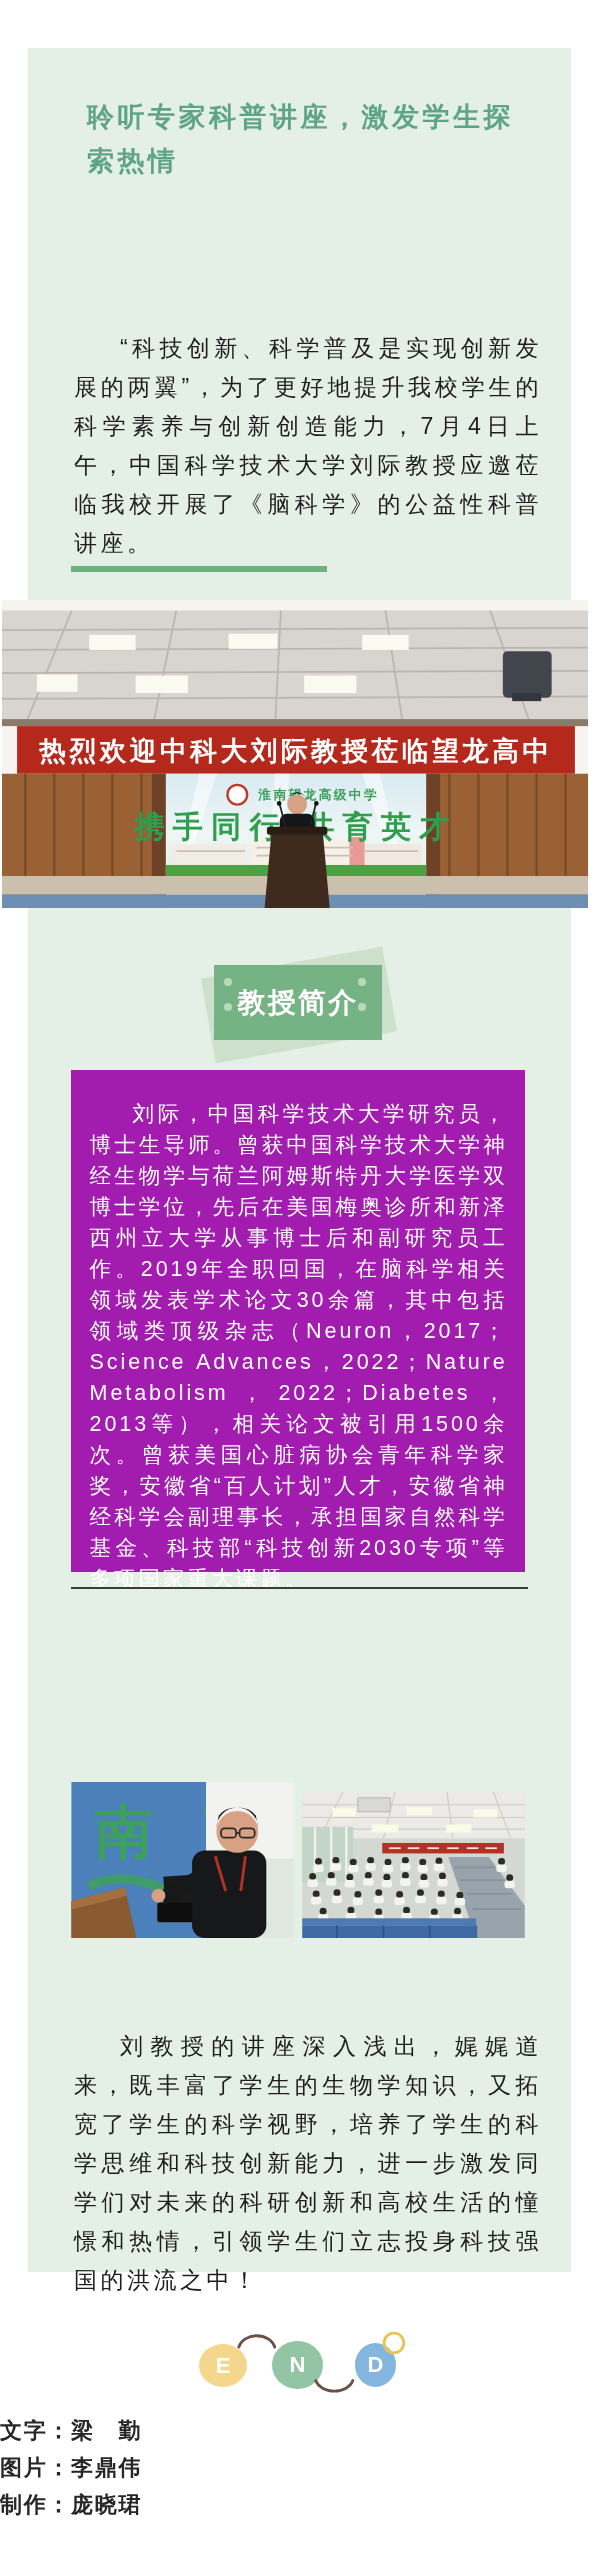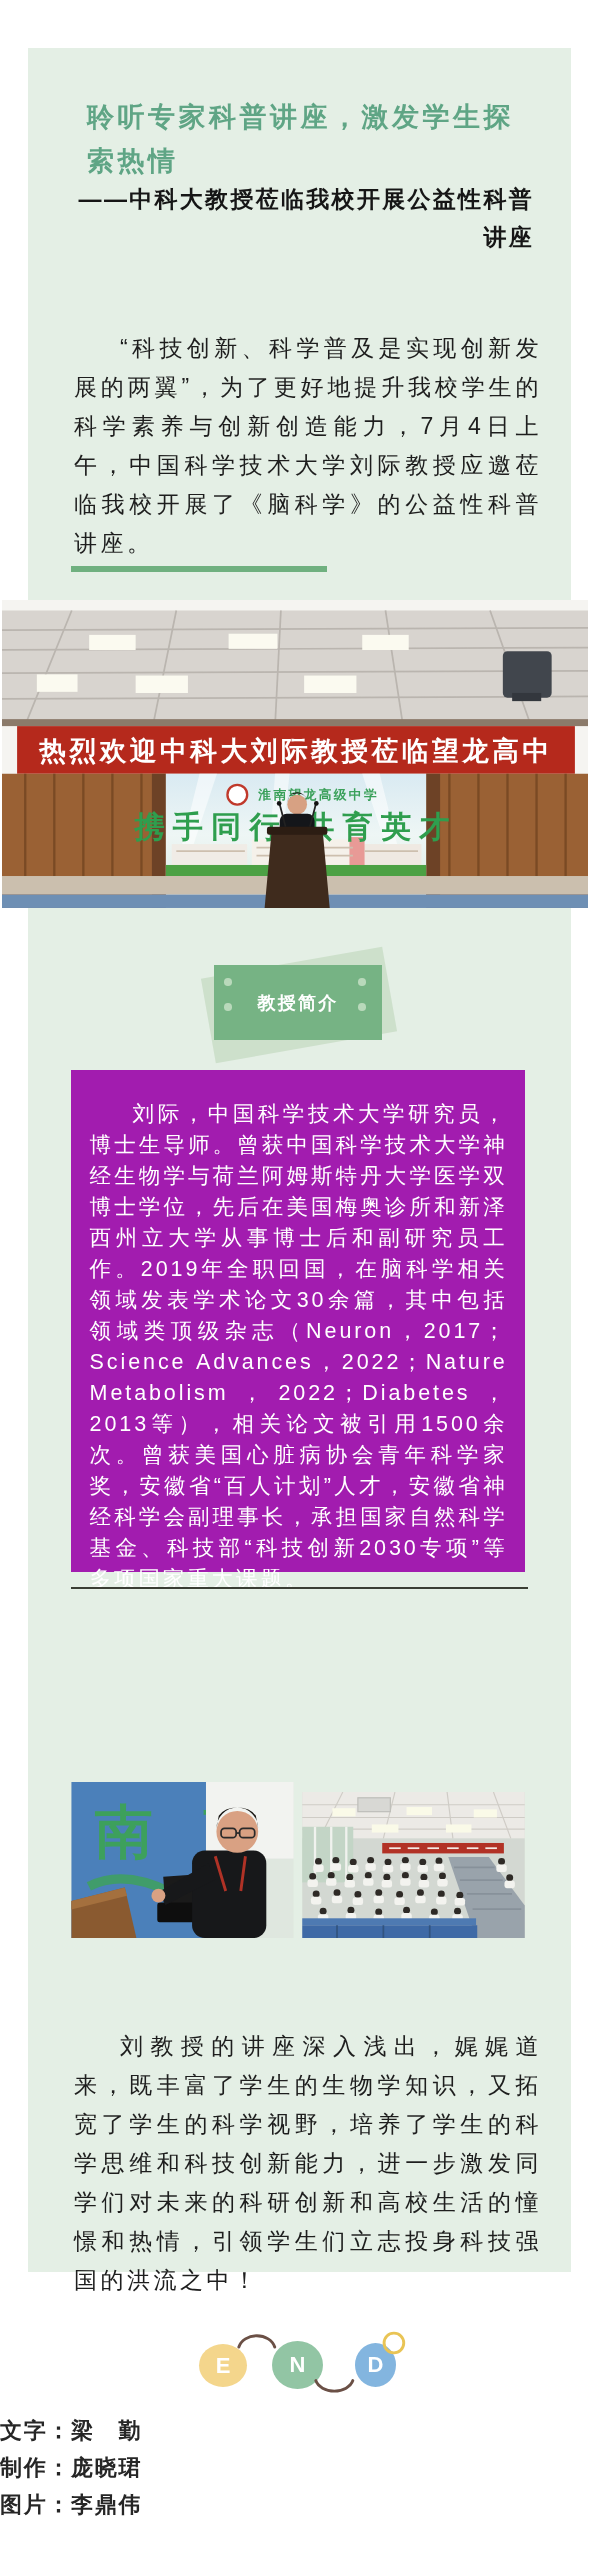--- a/index.html
+++ b/index.html
@@ -6,42 +6,41 @@
   .page{position:relative;width:588px;height:2576px;background:#ffffff;overflow:hidden;
         font-family:"Liberation Sans","DejaVu Sans",sans-serif;}
   .abs{position:absolute;}
   .green-bg{background:#e4efe5;}
   .title{font-size:27px;font-weight:bold;color:#5fa585;line-height:44px;letter-spacing:3.5px;}
   .subtitle{font-size:23px;font-weight:bold;color:#161616;line-height:38px;letter-spacing:2.3px;text-align:right;}
   .body-text{font-size:23px;color:#1e1e1e;line-height:39px;letter-spacing:3.5px;text-indent:2em;text-align:justify;margin-top:40px;}
   .bar{background:#6fb07f;}
   .badge-back{background:#cde0cb;}
   .badge-main{background:#76b384;}
-  .badge-label{font-size:18px;font-weight:bold;color:#ffffff;letter-spacing:2.3px;}
+  .badge-label{font-size:28px;font-weight:bold;color:#ffffff;letter-spacing:2.3px;}
   .dot{position:absolute;width:7.6px;height:7.6px;border-radius:50%;background:#b9d9bb;}
   .bio-box{background:#a21caf;}
   .bio-text{font-size:21.5px;color:#ffffff;line-height:31px;letter-spacing:2.9px;text-indent:2em;text-align:justify;}
   .divider{background:#3a3e34;}
   .oval{position:absolute;border-radius:50%;display:flex;align-items:center;justify-content:center;
         color:#fff;font-weight:bold;font-size:22px;}
   .credit-line{font-size:22px;font-weight:600;color:#262626;line-height:37px;letter-spacing:1.7px;}
   svg text{font-family:"Liberation Sans","DejaVu Sans",sans-serif;}
 </style>
 </head>
 <body>
 
 <div class="page">
 
   <div class="abs green-bg" style="left:28px;top:48px;width:543px;height:552px;"></div>
 
   <div class="abs green-bg" style="left:28px;top:908px;width:543px;height:1364px;"></div>
 
   <div class="abs title" style="left:87px;top:95px;width:447px;">聆听专家科普讲座，激发学生探索热情</div>
 
-  <div class="abs subtitle" style="left:76px;top:180px;width:458px;">——中科大教授莅临我校开展公益性科普讲座</div>
 
   <div class="abs body-text" style="left:74px;top:289px;width:468px;">“科技创新、科学普及是实现创新发展的两翼”，为了更好地提升我校学生的科学素养与创新创造能力，7月4日上午，中国科学技术大学刘际教授应邀莅临我校开展了《脑科学》的公益性科普讲座。</div>
 
   <div class="abs bar" style="left:71px;top:566px;width:256px;height:5.8px;"></div>
 
   <div class="abs" style="left:2px;top:600px;width:588px;height:308px;">
     <svg width="588" height="308" viewBox="0 0 1012 530">
       <rect x="0" y="0" width="1012" height="530" fill="#f5f4f1"></rect>
 
       <rect x="0" y="18" width="1012" height="197" fill="#d8d4cf"></rect>
@@ -298,18 +297,18 @@
     <span>D</span>
   </div>
   <svg class="abs" style="left:192px;top:2321px;" width="221" height="81" viewBox="0 0 380 140">
     <path d="M80,45 A32,26 0 0 1 142,45" stroke="#6b5046" stroke-width="5" fill="none" stroke-linecap="round"></path>
     <path d="M213,103 A33,24 0 0 0 277,103" stroke="#6b5046" stroke-width="5" fill="none" stroke-linecap="round"></path>
     <circle cx="348" cy="38" r="17" stroke="#e9c455" stroke-width="5" fill="none"></circle>
   </svg>
 
   <div class="abs" style="left:0px;top:2412px;width:595px;">
     <div class="credit-line">文字：梁　勤</div>
+    <div class="credit-line">图片：李鼎伟</div>
     <div class="credit-line">制作：庞晓珺</div>
-    <div class="credit-line">图片：李鼎伟</div>
   </div>
 
 </div>
 
 
 </body></html>

